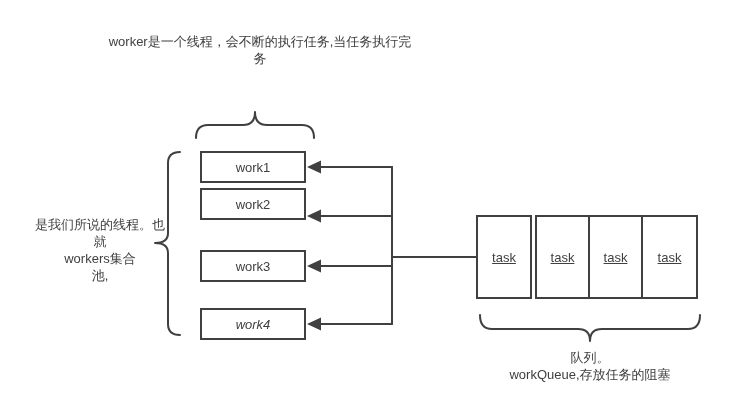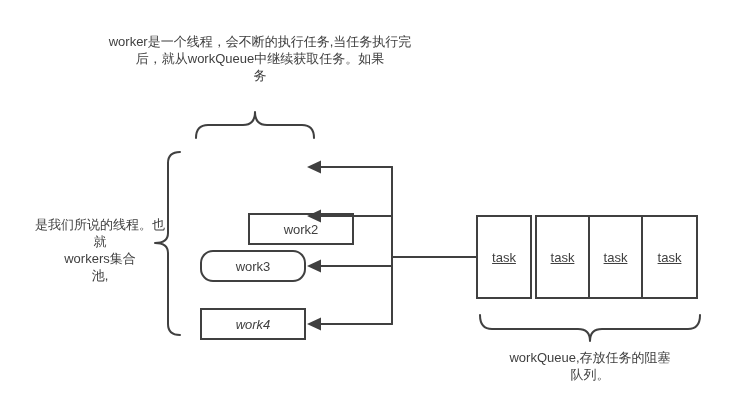--- a/index.html
+++ b/index.html
@@ -32,22 +32,22 @@
     border: 2px solid var(--line, #404040);
     background: #ffffff;
     display: flex;
     align-items: center;
     justify-content: center;
     font-size: 13px;
     color: var(--text, #404040);
   }
   .worker-box { left: 200px; width: 106px; height: 32px; }
   .worker-box.w1 { top: 151px; }
-  .worker-box.w2 { top: 213px; margin-left: 48px; }
-  .worker-box.w3 { top: 250px; border-radius: 13px; }
+  .worker-box.w2 { top: 188px; }
+  .worker-box.w3 { top: 250px; }
   .worker-box.w4 { top: 308px; font-style: italic; }
 
   .task-box { top: 215px; height: 84px; text-decoration: underline; }
   .task-box.t1 { left: 476px; width: 56px; }
   .task-box.t2 { left: 535px; width: 55px; }
   .task-box.t3 { left: 588px; width: 55px; }
   .task-box.t4 { left: 641px; width: 57px; }
 
   svg.overlay {
     position: absolute;
@@ -68,35 +68,37 @@
     stroke: none;
   }
 </style>
 </head>
 <body>
 
 <div class="canvas" style="--line: #404040; --text: #404040; --background: #ffffff;">
 
   <div class="note top-note">
     <div>worker是一个线程，会不断的执行任务,当任务执行完</div>
-    <div>后，就从workQueue中继续获取任务。如果</div>
     <div>务</div>
   </div>
 
   <div class="note left-note">
     <div>是我们所说的线程。也就</div>
     <div>workers集合</div>
     <div>池,</div>
   </div>
 
   <div class="note bottom-note">
+    <div>队列。</div>
     <div>workQueue,存放任务的阻塞</div>
-    <div>队列。</div>
   </div>
 
+  <div class="box worker-box w1">
+    <span>work1</span>
+  </div>
   <div class="box worker-box w2">
     <span>work2</span>
   </div>
   <div class="box worker-box w3">
     <span>work3</span>
   </div>
   <div class="box worker-box w4">
     <span>work4</span>
   </div>
 

